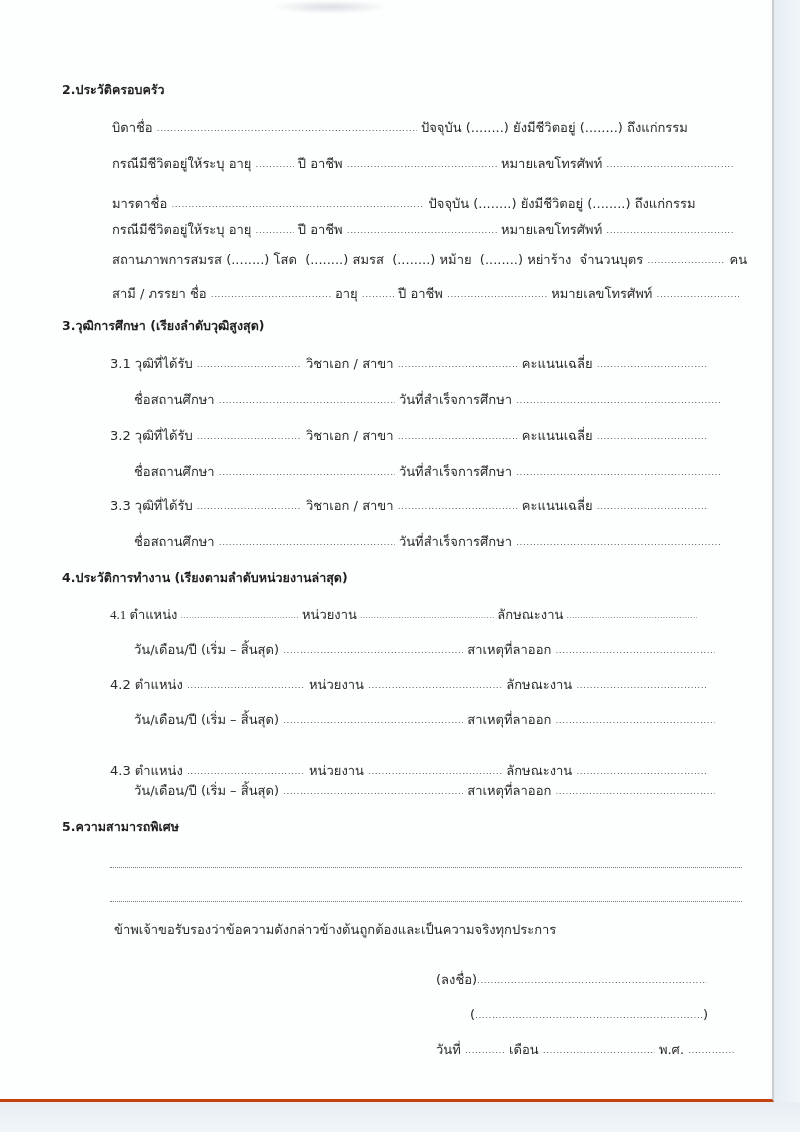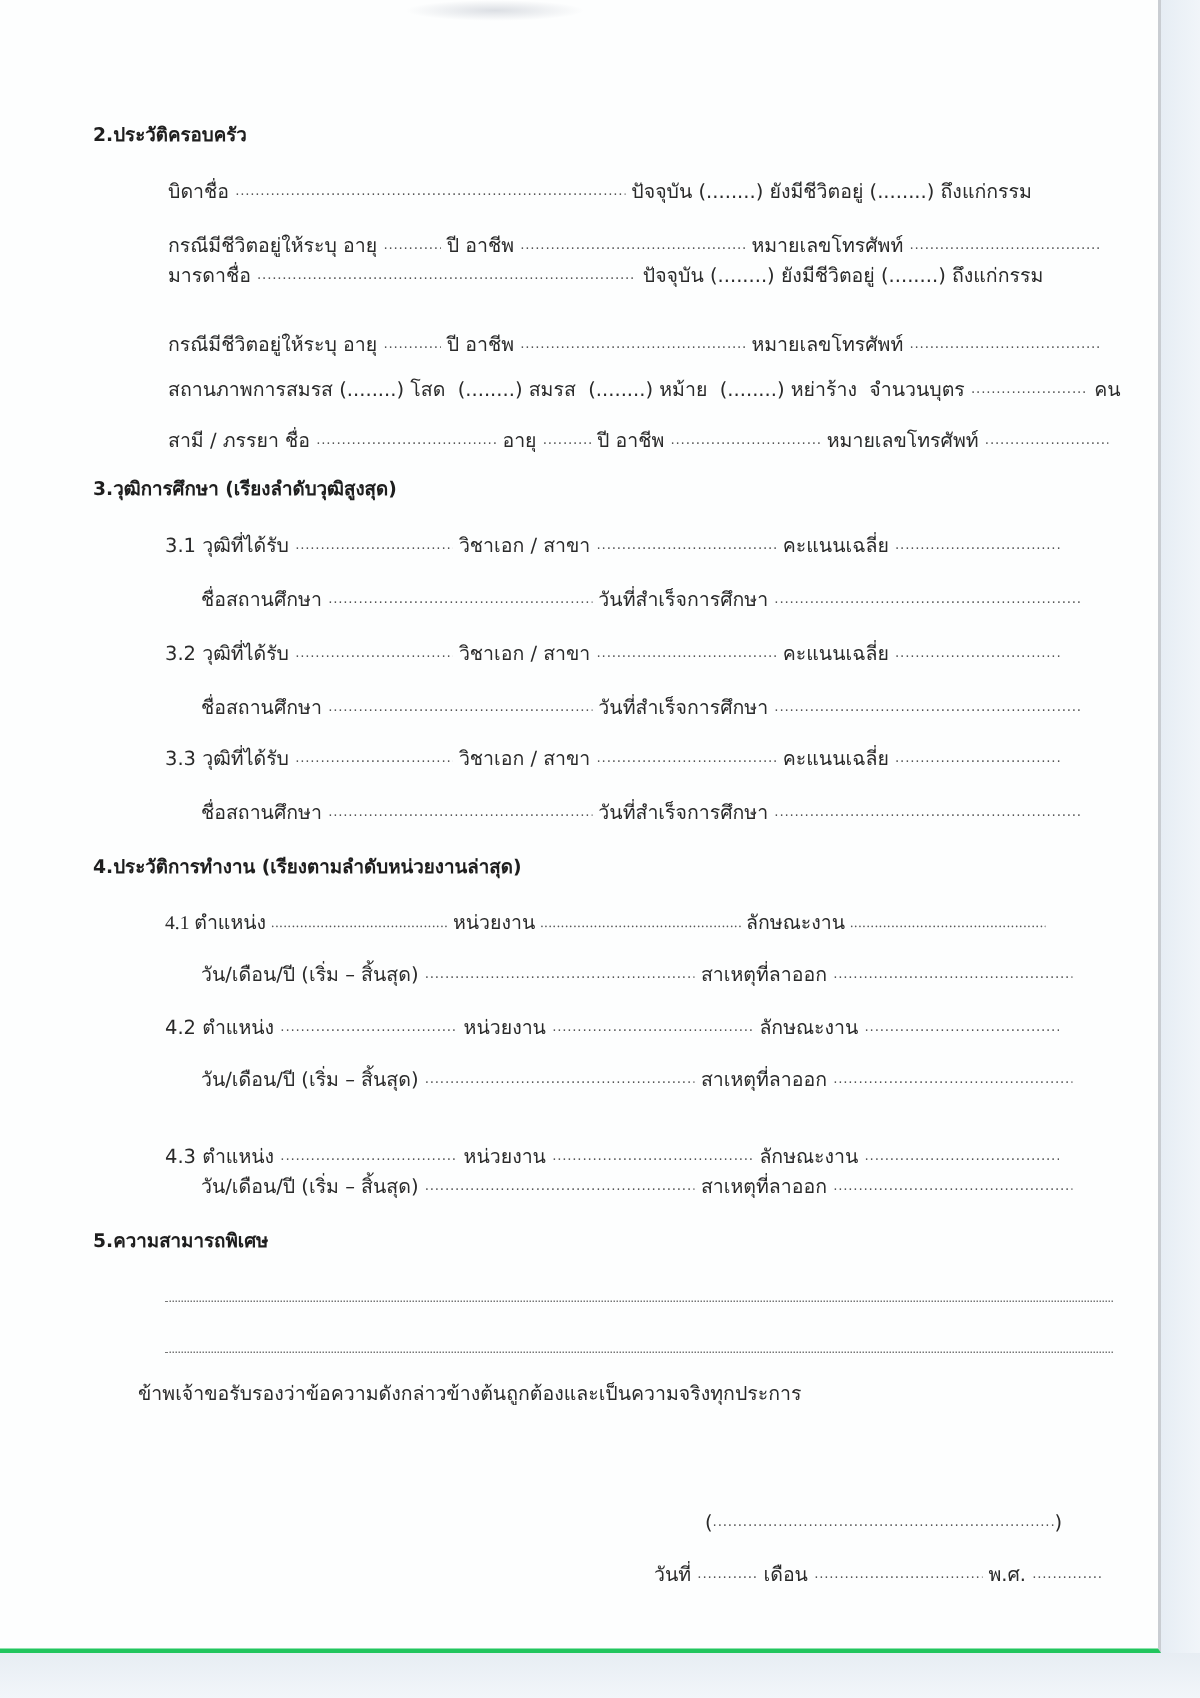--- a/index.html
+++ b/index.html
@@ -6,21 +6,21 @@
   body {
     width: 800px; height: 1132px; position: relative; overflow: hidden;
     background: #eef3f8;
     font-family: "DejaVu Sans", "Liberation Sans", sans-serif;
     color: #2a2a2a;
   }
   .page {
     position: absolute; left: 0; top: 0; width: 774px; height: 1102px;
     background: #fdfefe;
     border-right: 2px solid #c9cdd2;
-    border-bottom: 3px solid #22c55e;
+    border-bottom: 3px solid #c2410c;
     box-sizing: border-box;
   }
   .outer-strip {
     position: absolute; right: 0; top: 0; width: 26px; height: 1132px;
     background: linear-gradient(to right, #e6edf4, #f1f5f9);
   }
   .bottom-strip {
     position: absolute; left: 0; bottom: 0; width: 800px; height: 30px;
     background: linear-gradient(to bottom, #e7edf3, #f2f6fa);
   }
@@ -63,21 +63,21 @@
   <div class="line" style="left:112px; top:156px;">
     <span>กรณีมีชีวิตอยู่ให้ระบุ อายุ</span>
     <span class="dots" style="width:38px;"></span>
     <span>ปี</span>
     <span>อาชีพ</span>
     <span class="dots" style="width:150px;"></span>
     <span>หมายเลขโทรศัพท์</span>
     <span class="dots" style="width:128px;"></span>
   </div>
 
-  <div class="line" style="left:112px; top:176px;">
+  <div class="line" style="left:112px; top:196px;">
     <span>มารดาชื่อ</span>
     <span class="dots" style="width:253px;"></span>
     <span>ปัจจุบัน</span>
     <span>(........)</span>
     <span>ยังมีชีวิตอยู่</span>
     <span>(........)</span>
     <span>ถึงแก่กรรม</span>
   </div>
 
   <div class="line" style="left:112px; top:222px;">
@@ -214,22 +214,25 @@
     <span>วัน/เดือน/ปี (เริ่ม – สิ้นสุด)</span>
     <span class="dots" style="width:180px;"></span>
     <span>สาเหตุที่ลาออก</span>
     <span class="dots" style="width:160px;"></span>
   </div>
 
   <div class="line heading" style="left:62px; top:819px;">5.ความสามารถพิเศษ</div>
   <div class="fill-line" style="left:110px; top:866px; width:632px;"></div>
   <div class="fill-line" style="left:110px; top:900px; width:632px;"></div>
 
-  <div class="line" style="left:92px; top:922px;">ข้าพเจ้าขอรับรองว่าข้อความดังกล่าวข้างต้นถูกต้องและเป็นความจริงทุกประการ</div>
-
+  <div class="line" style="left:114px; top:922px;">ข้าพเจ้าขอรับรองว่าข้อความดังกล่าวข้างต้นถูกต้องและเป็นความจริงทุกประการ</div>
+
+  <div class="line" style="left:436px; top:972px;">
+    <span>(ลงชื่อ)</span><span class="dots" style="width:230px;"></span>
+  </div>
   <div class="line" style="left:470px; top:1007px;">
     <span>(</span><span class="dots" style="width:228px;"></span><span>)</span>
   </div>
   <div class="line" style="left:436px; top:1042px;">
     <span>วันที่</span>
     <span class="dots" style="width:40px;"></span>
     <span>เดือน</span>
     <span class="dots" style="width:112px;"></span>
     <span>พ.ศ.</span>
     <span class="dots" style="width:48px;"></span>

